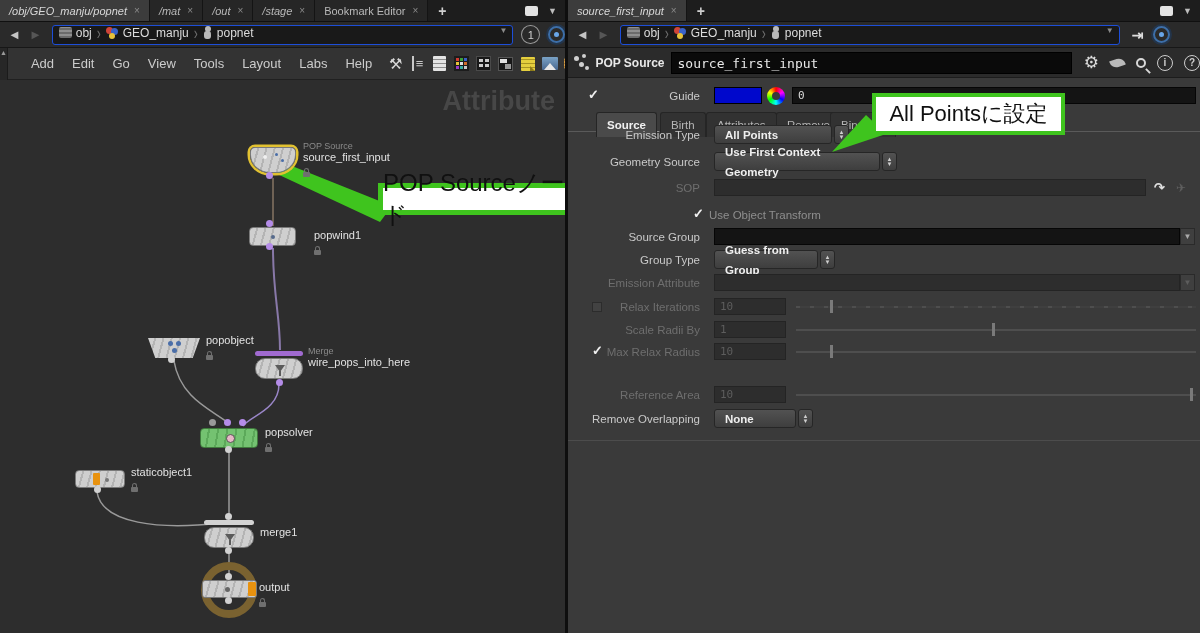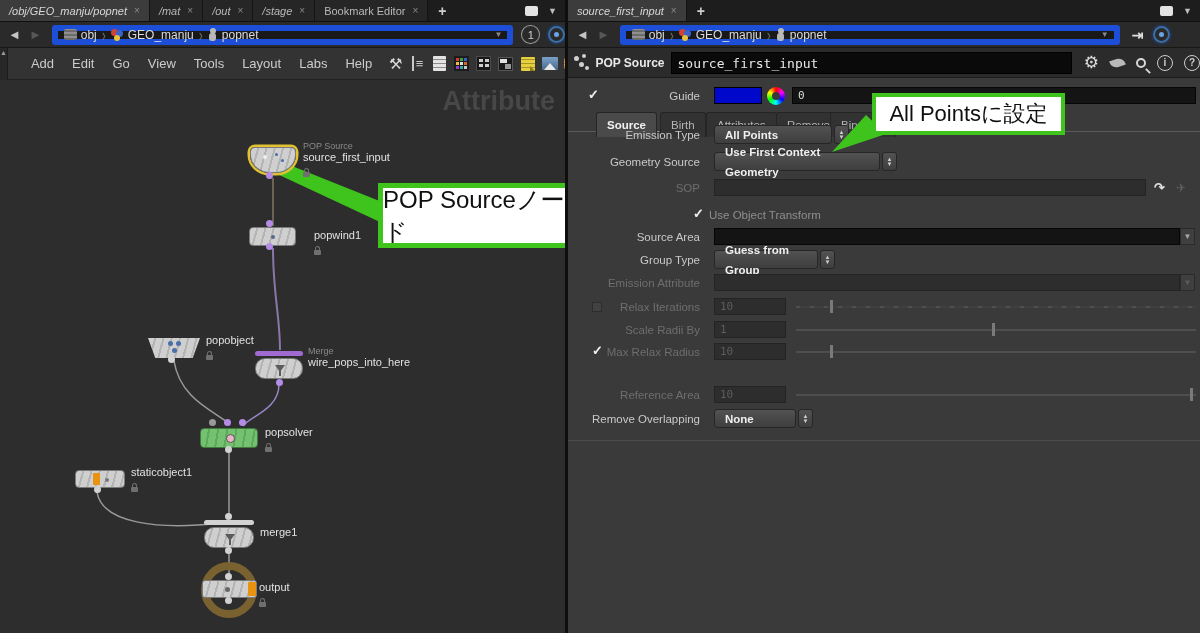--- a/index.html
+++ b/index.html
@@ -18,22 +18,22 @@
   .plus-tab { display:flex; align-items:center; padding:0 10px; color:#cfcfcf;
     font-size:14px; font-weight:bold; }
   .winbtns { position:absolute; top:0; height:22px; display:flex; align-items:center; gap:10px; }
   .sqbtn { width:13px; height:10px; background:#e3e3e3; border-radius:2px; }
   .dnarr { color:#bdbdbd; font-size:9px; }
 
   .pathbar { position:absolute; top:22px; left:0; right:0; height:26px; background:#2a2a2a;
     border-bottom:1px solid #171717; display:flex; align-items:center; }
   .navarrow { font-size:13px; color:#c4c4c4; padding:0 4px; }
   .navarrow.dim { color:#565656; }
-  .crumbpill { height:20px; background:#191919; border:6px solid #1d4ed8; border-radius:3px;
-    display:flex; align-items:center; padding:0 6px; gap:5px; position:relative; }
+  .crumbpill { height:20px; background:#191919; border:1px solid #1d4ed8; border-radius:3px;
+    display:flex; align-items:flex-start; padding:0 6px; gap:5px; position:relative; }
   .crumb { display:flex; align-items:center; gap:4px; color:#dcdcdc; font-size:12px; }
   .crumb-sep { color:#6d6d6d; font-size:12px; transform:scaleY(1.6); }
   .ic-obj { width:13px; height:11px; background:#8f8f8f; border-radius:2px;
     background-image:repeating-linear-gradient(0deg,#6b6b6b 0 2px,transparent 2px 4px); }
   .ic-geo { position:relative; width:13px; height:12px; }
   .ic-geo i { position:absolute; border-radius:50%; }
   .ic-geo .r { width:7px; height:7px; background:#d04438; left:0; top:0; }
   .ic-geo .b { width:7px; height:7px; background:#3a62c8; left:5px; top:1px; }
   .ic-geo .y { width:6px; height:6px; background:#e8c33a; left:3px; top:6px; }
   .ic-pop { position:relative; width:10px; height:13px; }
@@ -393,21 +393,21 @@
           <span style="position:absolute;right:0;top:1px;width:8px;height:14px;background:#e8920f;border-radius:1px;"></span>
           <span style="position:absolute;left:22px;top:6px;width:5px;height:5px;border-radius:50%;background:#666;"></span>
         </div>
       </div>
       <div class="dot w" style="left:225px; top:517px;"></div>
       <div class="nlabels" style="left:259px; top:501px;">
         <div class="nname">output</div>
         <span class="lock"></span>
       </div>
 
-      <div class="callout" style="left:378px; top:103px; width:214px; height:65px; font-size:24px;">POP Sourceノード</div>
+      <div class="callout" style="left:378px; top:103px; width:214px; height:32px; font-size:24px;">POP Sourceノード</div>
     </div>
   </div>
 
   <div id="divider"></div>
 
   <div id="right-pane">
 
     <div class="tabbar">
       <div class="tab pathtab active">
         <span>source_first_input</span>
@@ -511,21 +511,21 @@
         <span class="jump-ic" style="left:586px; top:0;">↷</span>
         <span class="pick-ic" style="left:608px; top:0;">✈</span>
       </div>
 
       <div class="prow" style="top:127px;">
         <span class="check" style="left:125px;">✓</span>
         <span style="position:absolute; left:141px; font-size:11.5px; color:#8e8e8e;">Use Object Transform</span>
       </div>
 
       <div class="prow" style="top:149px;">
-        <span class="plabel">Source Area</span>
+        <span class="plabel">Source Group</span>
         <span class="tfield" style="left:146px; width:466px;"></span>
         <span class="fdrop" style="left:612px;">▼</span>
       </div>
 
       <div class="prow" style="top:172px;">
         <span class="plabel">Group Type</span>
         <span class="ddl" style="left:146px; width:104px;">Guess from Group</span>
         <span class="spin" style="left:252px;">
             <span>▲</span>
             <span>▼</span>

